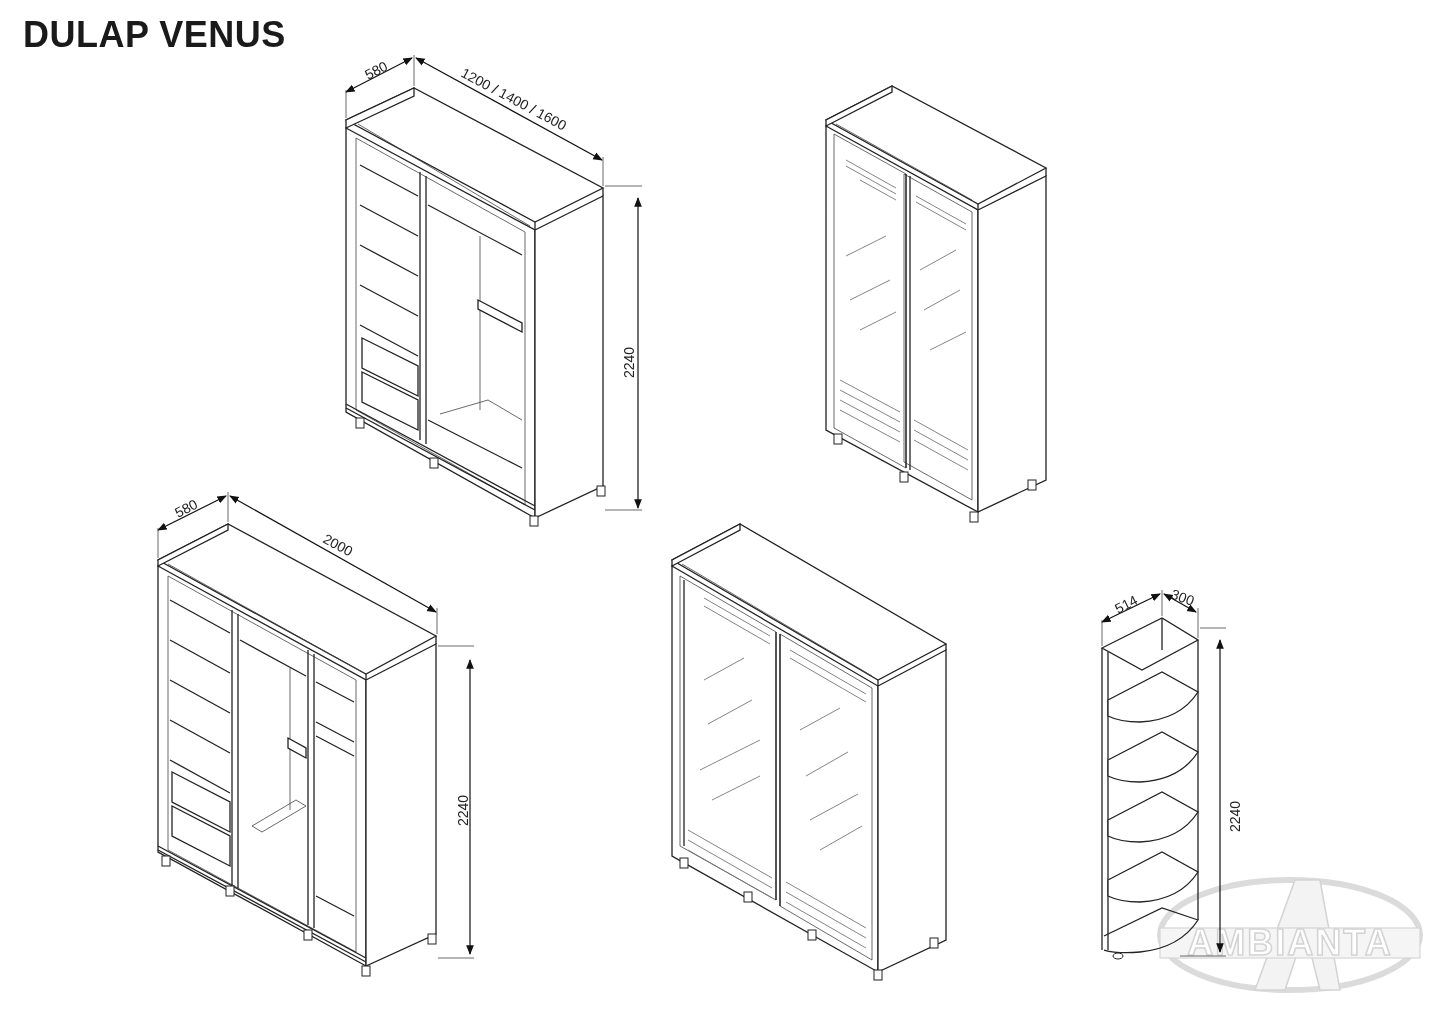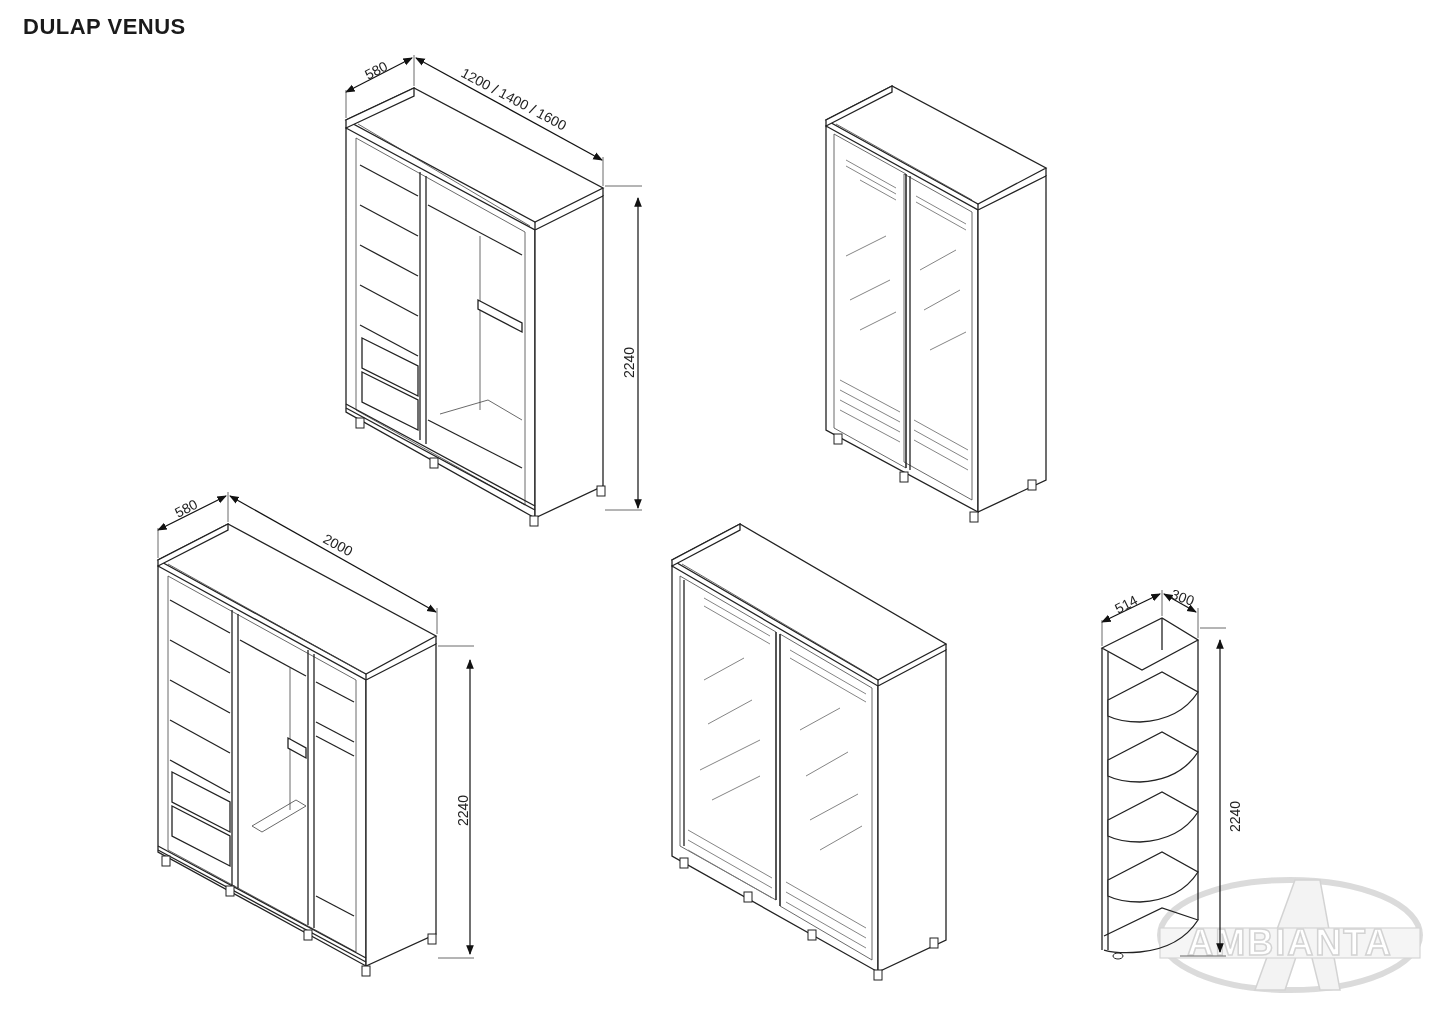--- a/index.html
+++ b/index.html
@@ -1,18 +1,18 @@
 <!DOCTYPE html>
 <html><head>
 <meta charset="utf-8">
 <style>
   html, body { margin: 0; padding: 0; background: #ffffff; }
   body { width: 1445px; height: 1022px; position: relative; overflow: hidden;
          font-family: "Liberation Sans", sans-serif; }
-  .title { position: absolute; left: 23px; top: 14px; font-size: 22px; font-weight: bold;
+  .title { position: absolute; left: 23px; top: 14px; font-size: 36px; font-weight: bold;
            color: #1a1a1a; letter-spacing: 0.5px; font-family: "Liberation Sans", sans-serif; }
   svg { position: absolute; left: 0; top: 0; }
   .ln { stroke: #222; stroke-width: 1.3; fill: none; }
   .thin { stroke: #444; stroke-width: 0.8; fill: none; }
   .face { fill: #fff; stroke: #222; stroke-width: 1.3; }
   .glass { stroke: #777; stroke-width: 0.9; }
   .dim { stroke: #111; stroke-width: 1.2; fill: none; }
   .dimtxt { font-family: "Liberation Sans", sans-serif; font-size: 14px; fill: #222; }
   .wm { font-family: "Liberation Sans", sans-serif; font-weight: bold; font-size: 36px; fill: #fff; stroke: #cfcfcf; stroke-width: 1.5; letter-spacing: 2px; }
 </style>

